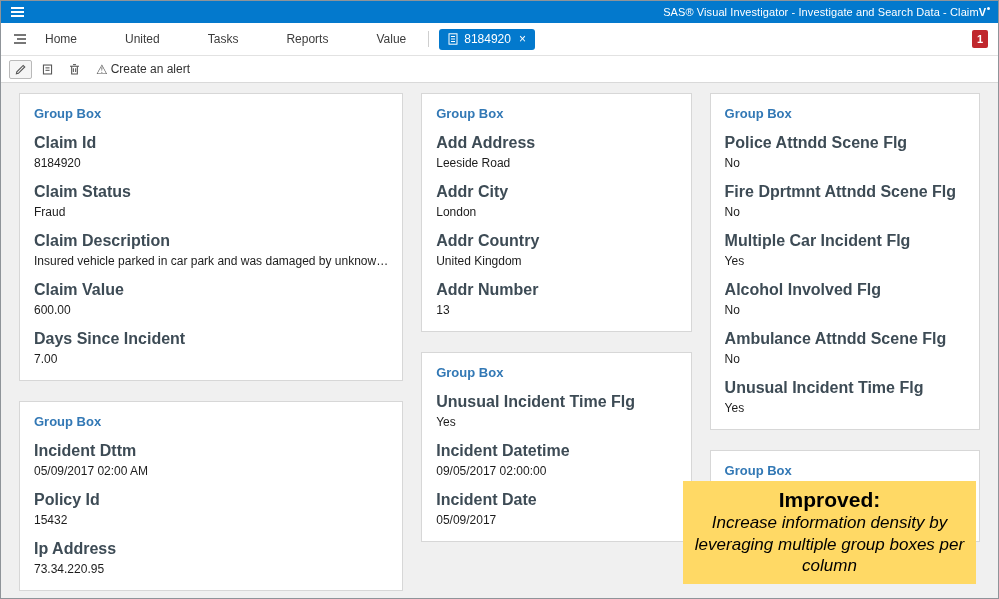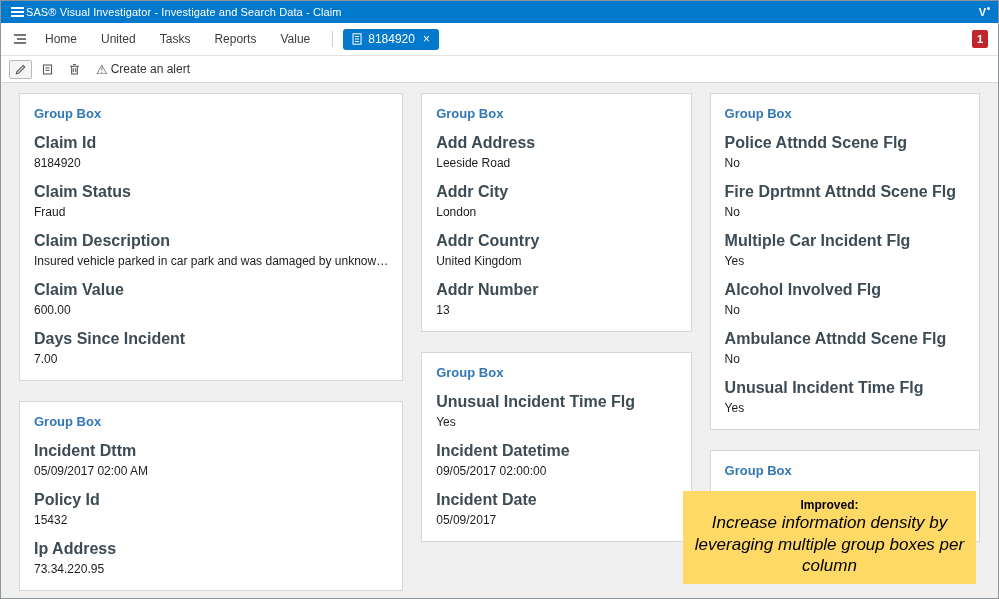--- a/index.html
+++ b/index.html
@@ -16,31 +16,31 @@
     display:flex; flex-direction:column; overflow:hidden;
   }
 
   
   .topbar{
     flex:0 0 22px; background:var(--c-topbar); color:#fff;
     display:flex; align-items:center; padding:0 8px;
   }
   .hamburger{background:none;border:none;cursor:pointer;display:flex;flex-direction:column;gap:2px;padding:2px;}
   .hamburger span{display:block;width:13px;height:2px;background:#fff;}
-  .topbar-title{flex:1;text-align:left;font-size:11px;letter-spacing:.1px;}
+  .topbar-title{flex:1;text-align:right;font-size:11px;letter-spacing:.1px;}
   .avatar{font-size:11px;font-weight:bold;color:#fff;background:none;border:none;cursor:pointer;display:flex;align-items:flex-start;gap:1px;}
   .avatar .dot{width:3px;height:3px;border-radius:50%;background:#fff;margin-top:1px;}
 
   
   .navbar{
     flex:0 0 33px; background:#fff; border-bottom:1px solid #e2e2e2;
     display:flex; align-items:center; padding:0 10px;
   }
   .nav-toggle{background:none;border:none;cursor:pointer;color:#555;padding:2px 6px 2px 2px;display:flex;align-items:center;}
-  #nav-items{display:flex;align-items:center;}
+  #nav-items{display:flex;align-items:center;gap:24px;}
   .nav-item{
     background:none;border:none;cursor:pointer;
     font-family:"Liberation Sans",sans-serif;font-size:12px;color:#3c3c3c;padding:8px 12px;
   }
   .nav-divider{width:1px;height:16px;background:#cfcfcf;margin:0 10px;}
   .tab-chip{
     background:var(--c-topbar);color:#fff;font-size:12px;height:21px;border-radius:3px;
     display:flex;align-items:center;gap:6px;padding:0 9px;cursor:pointer;border:none;
     font-family:"Liberation Sans",sans-serif;
   }
@@ -73,21 +73,21 @@
   .card-title{color:var(--c-title);font-size:13px;font-weight:bold;margin:1px 0 13px;}
   .field{margin-bottom:13px;}
   .field-label{font-size:16px;font-weight:bold;color:#3d4b55;margin-bottom:4px;}
   .field-value{font-size:12px;color:#1c1c1c;white-space:nowrap;overflow:hidden;text-overflow:ellipsis;}
 
   
   .annotation{
     position:absolute;right:22px;bottom:14px;width:293px;
     background:var(--c-note);padding:7px 10px;text-align:center;color:#000;
   }
-  .ann-title{font-size:12px;font-weight:bold;}
+  .ann-title{font-size:21px;font-weight:bold;}
   .ann-body{font-size:17px;line-height:1.28;font-style:italic;}
 
   svg{display:block;}
 </style>
 </head>
 <body>
 
 <div class="app">
 
   <header class="topbar">

